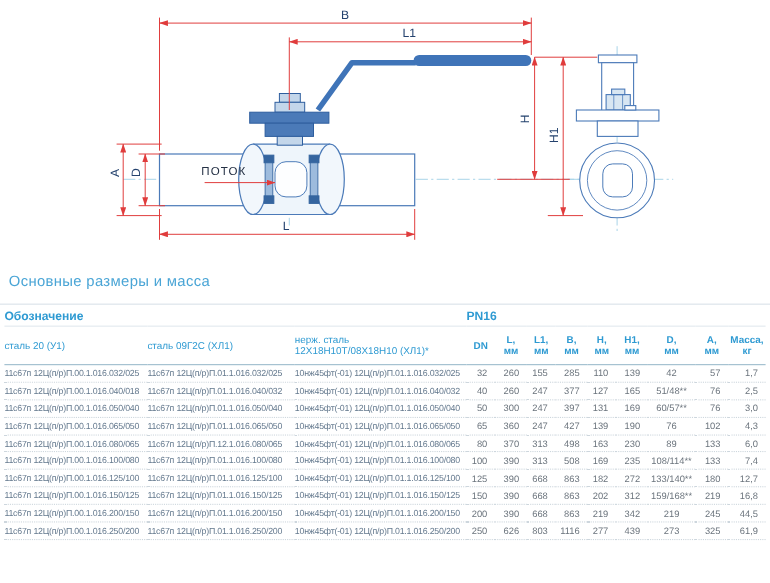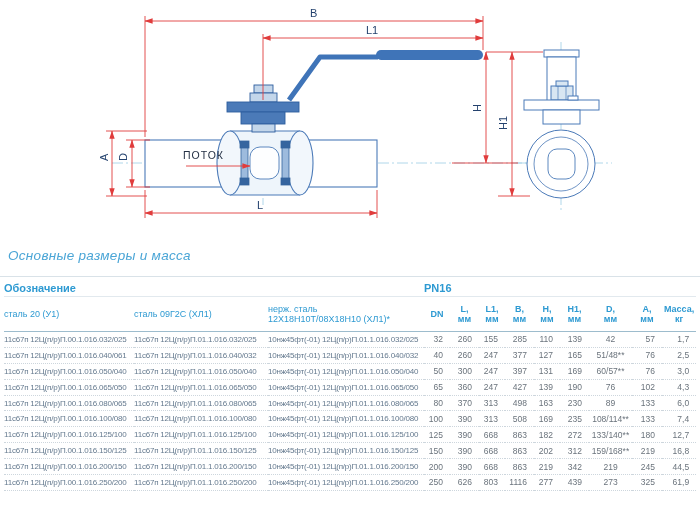--- a/index.html
+++ b/index.html
@@ -1,21 +1,21 @@
 <!DOCTYPE html>
 <html><head>
 <meta charset="utf-8">
 <style>
   html,body{margin:0;padding:0;background:#fff;}
   #page{position:relative;width:700px;height:530px;background:#fff;overflow:hidden;
         font-family:"Liberation Sans",sans-serif;}
   #drawing{position:absolute;left:0;top:0;}
   .dim-label{font-family:"Liberation Sans",sans-serif;font-size:11px;fill:#24426e;}
   .flow-label{font-family:"Liberation Sans",sans-serif;font-size:10.5px;fill:#243044;letter-spacing:1px;}
-  #section-title{position:absolute;left:8px;top:248px;font-size:13.5px;color:#4aa5d6;letter-spacing:.3px;font-style:italic;}
+  #section-title{position:absolute;left:8px;top:248px;font-size:13.5px;color:#4aa5d6;letter-spacing:.3px;}
   #rule-top{position:absolute;left:0;top:276px;width:700px;border-top:1px solid #d9e2e8;}
   table.tbl{position:absolute;left:4px;top:279px;width:692px;border-collapse:collapse;table-layout:fixed;}
   table.tbl th,table.tbl td{padding:0;vertical-align:middle;overflow:hidden;white-space:nowrap;}
   tr.ghead th{font-size:11px;color:#2e9ad2;font-weight:bold;text-align:left;height:17px;
               border-bottom:1px solid #e2e9ee;}
   tr.ghead th.pn{text-align:left;}
   tr.chead th{font-size:9px;color:#2e9ad2;text-align:left;font-weight:normal;height:34px;
               border-bottom:1px solid #9dbccd;margin-left:10px;}
   tr.chead th.num{text-align:center;font-weight:bold;}
   tr.chead .u{display:block;font-weight:bold;}
@@ -185,21 +185,21 @@
           <td class="c4">260</td>
           <td class="c5">155</td>
           <td class="c6">285</td>
           <td class="c7">110</td>
           <td class="c8">139</td>
           <td class="c9">42</td>
           <td class="c10">57</td>
           <td class="c11">1,7</td>
         </tr>
         <tr>
-          <td class="c0">11с67п 12Ц(п/р)П.00.1.016.040/061</td>
+          <td class="c0">11с67п 12Ц(п/р)П.00.1.016.040/018</td>
           <td class="c1">11с67п 12Ц(п/р)П.01.1.016.040/032</td>
           <td class="c2">10нж45фт(-01) 12Ц(п/р)П.01.1.016.040/032</td>
           <td class="c3">40</td>
           <td class="c4">260</td>
           <td class="c5">247</td>
           <td class="c6">377</td>
           <td class="c7">127</td>
           <td class="c8">165</td>
           <td class="c9">51/48**</td>
           <td class="c10">76</td>
@@ -228,21 +228,21 @@
           <td class="c5">247</td>
           <td class="c6">427</td>
           <td class="c7">139</td>
           <td class="c8">190</td>
           <td class="c9">76</td>
           <td class="c10">102</td>
           <td class="c11">4,3</td>
         </tr>
         <tr>
           <td class="c0">11с67п 12Ц(п/р)П.00.1.016.080/065</td>
-          <td class="c1">11с67п 12Ц(п/р)П.01.1.016.080/065</td>
+          <td class="c1">11с67п 12Ц(п/р)П.12.1.016.080/065</td>
           <td class="c2">10нж45фт(-01) 12Ц(п/р)П.01.1.016.080/065</td>
           <td class="c3">80</td>
           <td class="c4">370</td>
           <td class="c5">313</td>
           <td class="c6">498</td>
           <td class="c7">163</td>
           <td class="c8">230</td>
           <td class="c9">89</td>
           <td class="c10">133</td>
           <td class="c11">6,0</td>

